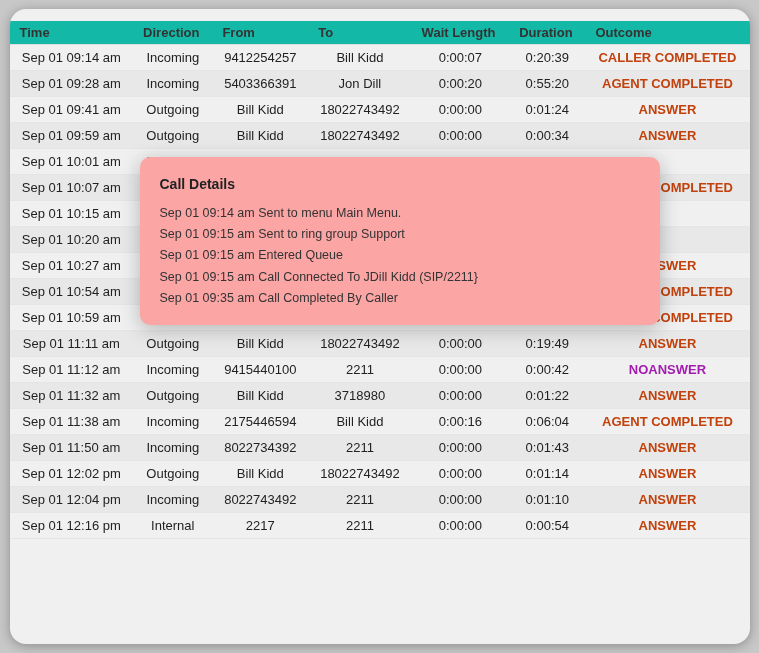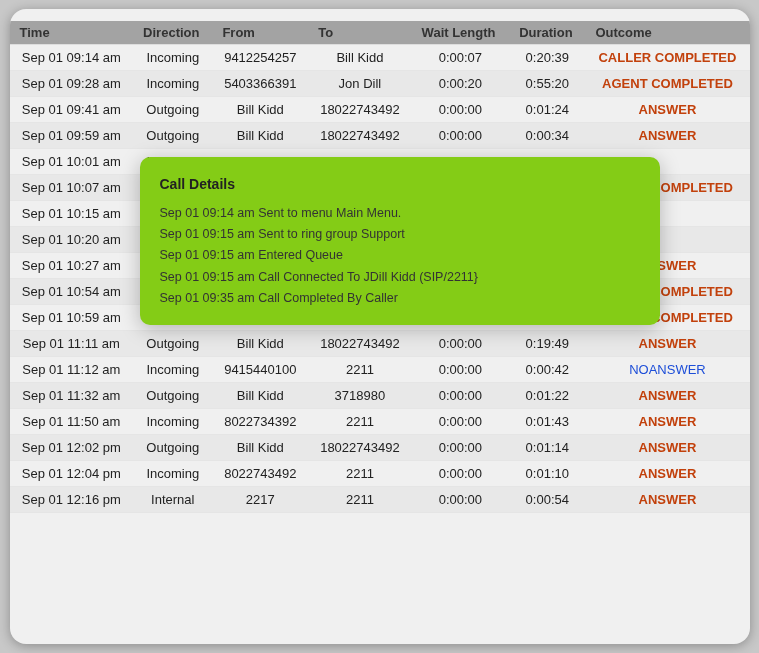--- a/index.html
+++ b/index.html
@@ -30,21 +30,21 @@
       width: 100%;
       border-collapse: collapse;
       font-size: 13px;
     }
     thead tr th {
       text-align: left;
       padding: 4px 10px;
       color: #333;
       font-weight: 600;
       border-bottom: 1px solid #ddd;
-      background: #a3a3a3;
+      background: #14b8a6;
     }
     tbody tr {
       border-bottom: 1px solid #e5e5e5;
       text-align: center;
     }
     tbody tr:nth-child(even) {
       background: #e8e8e8;
     }
     tbody tr:nth-child(odd) {
       background: #f0f0f0;
@@ -52,28 +52,28 @@
     tbody tr td {
       padding: 5px 10px;
       color: #222;
       white-space: nowrap;
     }
     .outcome-green {
       color: #c2410c;
       font-weight: 700;
     }
     .outcome-blue {
-      color: #1d4ed8;
-      font-weight: 400;
+      color: #a21caf;
+      font-weight: 700;
     }
     .popup-overlay {
       position: absolute;
       top: 148px;
       left: 130px;
-      background: #84cc16;
+      background: #fca5a5;
       border-radius: 10px;
       box-shadow: 0 4px 20px rgba(0,0,0,0.25);
       padding: 16px 20px;
       width: 520px;
       z-index: 10;
       font-size: 13px;
       color: #222;
       line-height: 1.7;
     }
     .popup-title {
@@ -224,20 +224,29 @@
           <tr>
             <td>Sep 01 11:32 am</td>
             <td>Outgoing</td>
             <td>Bill Kidd</td>
             <td>3718980</td>
             <td>0:00:00</td>
             <td>0:01:22</td>
             <td class="outcome-green">ANSWER</td>
           </tr>
           <tr>
+            <td>Sep 01 11:38 am</td>
+            <td>Incoming</td>
+            <td>2175446594</td>
+            <td>Bill Kidd</td>
+            <td>0:00:16</td>
+            <td>0:06:04</td>
+            <td class="outcome-green">AGENT COMPLETED</td>
+          </tr>
+          <tr>
             <td>Sep 01 11:50 am</td>
             <td>Incoming</td>
             <td>8022734392</td>
             <td>2211</td>
             <td>0:00:00</td>
             <td>0:01:43</td>
             <td class="outcome-green">ANSWER</td>
           </tr>
           <tr>
             <td>Sep 01 12:02 pm</td>

